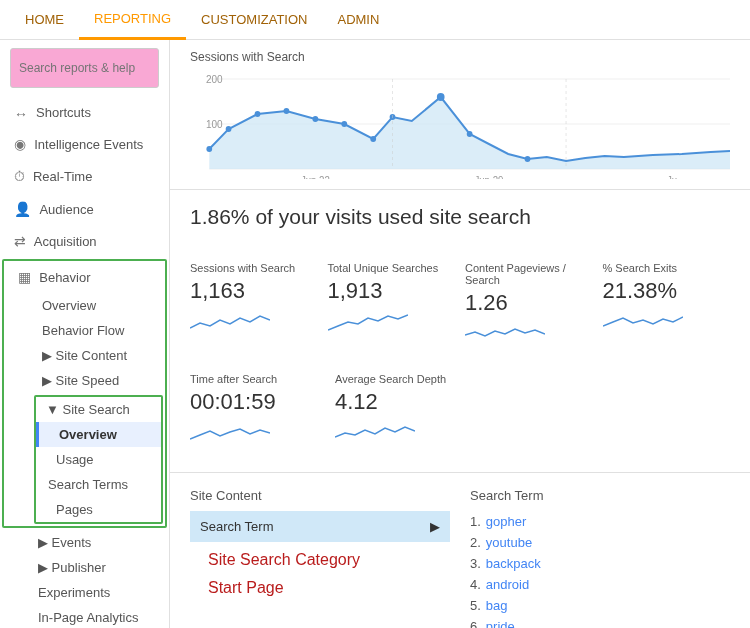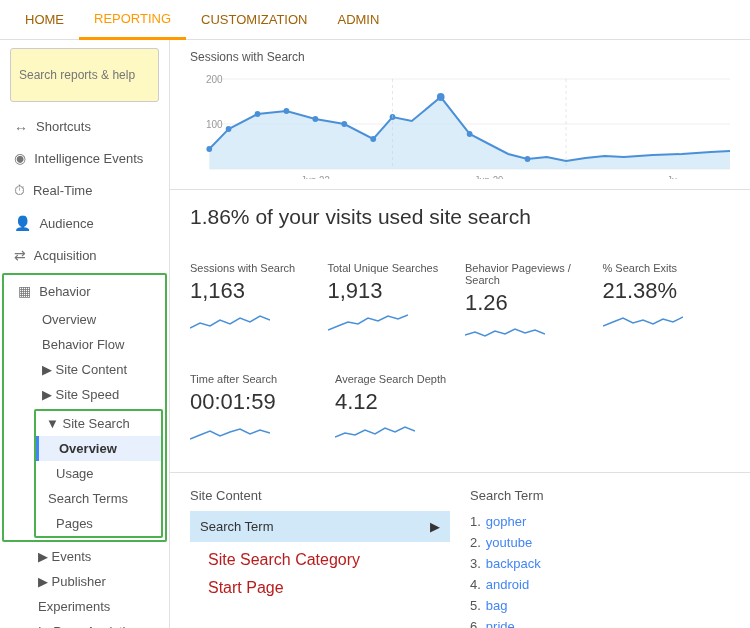--- a/index.html
+++ b/index.html
@@ -9,21 +9,21 @@
     .top-nav { display: flex; align-items: center; background: #fff; border-bottom: 1px solid #e0e0e0; height: 40px; padding: 0 10px; }
     .top-nav-item { padding: 0 15px; height: 40px; display: flex; align-items: center; font-size: 13px; color: #a16207; cursor: pointer; text-transform: uppercase; font-weight: 500; }
     .top-nav-item.active { color: #f90; border-bottom: 3px solid #f90; }
 
     
     .layout { display: flex; height: calc(628px - 40px); }
 
     
     .sidebar { width: 170px; background: #fff; border-right: 1px solid #e0e0e0; overflow-y: auto; flex-shrink: 0; }
     .search-box { padding: 8px 10px; }
-    .search-box input { width: 100%; padding: 19px 8px; border: 1px solid #ccc; border-radius: 3px; font-size: 12px; color: #555; background: #fef9c3; }
+    .search-box input { width: 100%; padding: 12px 8px; border: 1px solid #ccc; border-radius: 3px; font-size: 12px; color: #555; background: #f9a8d4; }
     .sidebar-item { display: flex; align-items: center; padding: 8px 10px 8px 14px; cursor: pointer; color: #555; font-size: 13px; }
     .sidebar-item .icon { margin-right: 8px; font-size: 14px; color: #777; }
 
     .sidebar-sub { padding-left: 28px; }
     .sidebar-sub-item { padding: 5px 10px 5px 10px; cursor: pointer; color: #555; font-size: 13px; display: block; }
 
     .behavior-section { border: 2px solid #4CAF50; margin: 2px; border-radius: 2px; }
     .site-search-section { border: 2px solid #4CAF50; margin: 2px; border-radius: 2px; }
 
     .overview-item { background: #e8f0fe; border-left: 3px solid #4285f4; padding: 5px 10px 5px 20px; font-size: 13px; color: #333; font-weight: bold; }
@@ -187,21 +187,21 @@
           </svg>
         </div>
         <div class="stat-item">
           <div class="stat-label">Total Unique Searches</div>
           <div class="stat-value">1,913</div>
           <svg class="sparkline" viewBox="0 0 80 30">
             <path d="M0,22 L10,18 L20,14 L30,16 L40,10 L50,13 L60,8 L70,11 L80,7" fill="none" stroke="#4a90d9" stroke-width="1.5"></path>
           </svg>
         </div>
         <div class="stat-item">
-          <div class="stat-label">Behavior Pageviews / Search</div>
+          <div class="stat-label">Content Pageviews / Search</div>
           <div class="stat-value">1.26</div>
           <svg class="sparkline" viewBox="0 0 80 30">
             <path d="M0,15 L10,12 L20,16 L30,11 L40,14 L50,9 L60,13 L70,10 L80,14" fill="none" stroke="#4a90d9" stroke-width="1.5"></path>
           </svg>
         </div>
         <div class="stat-item">
           <div class="stat-label">% Search Exits</div>
           <div class="stat-value">21.38%</div>
           <svg class="sparkline" viewBox="0 0 80 30">
             <path d="M0,18 L10,14 L20,10 L30,15 L40,12 L50,16 L60,11 L70,14 L80,9" fill="none" stroke="#4a90d9" stroke-width="1.5"></path>

